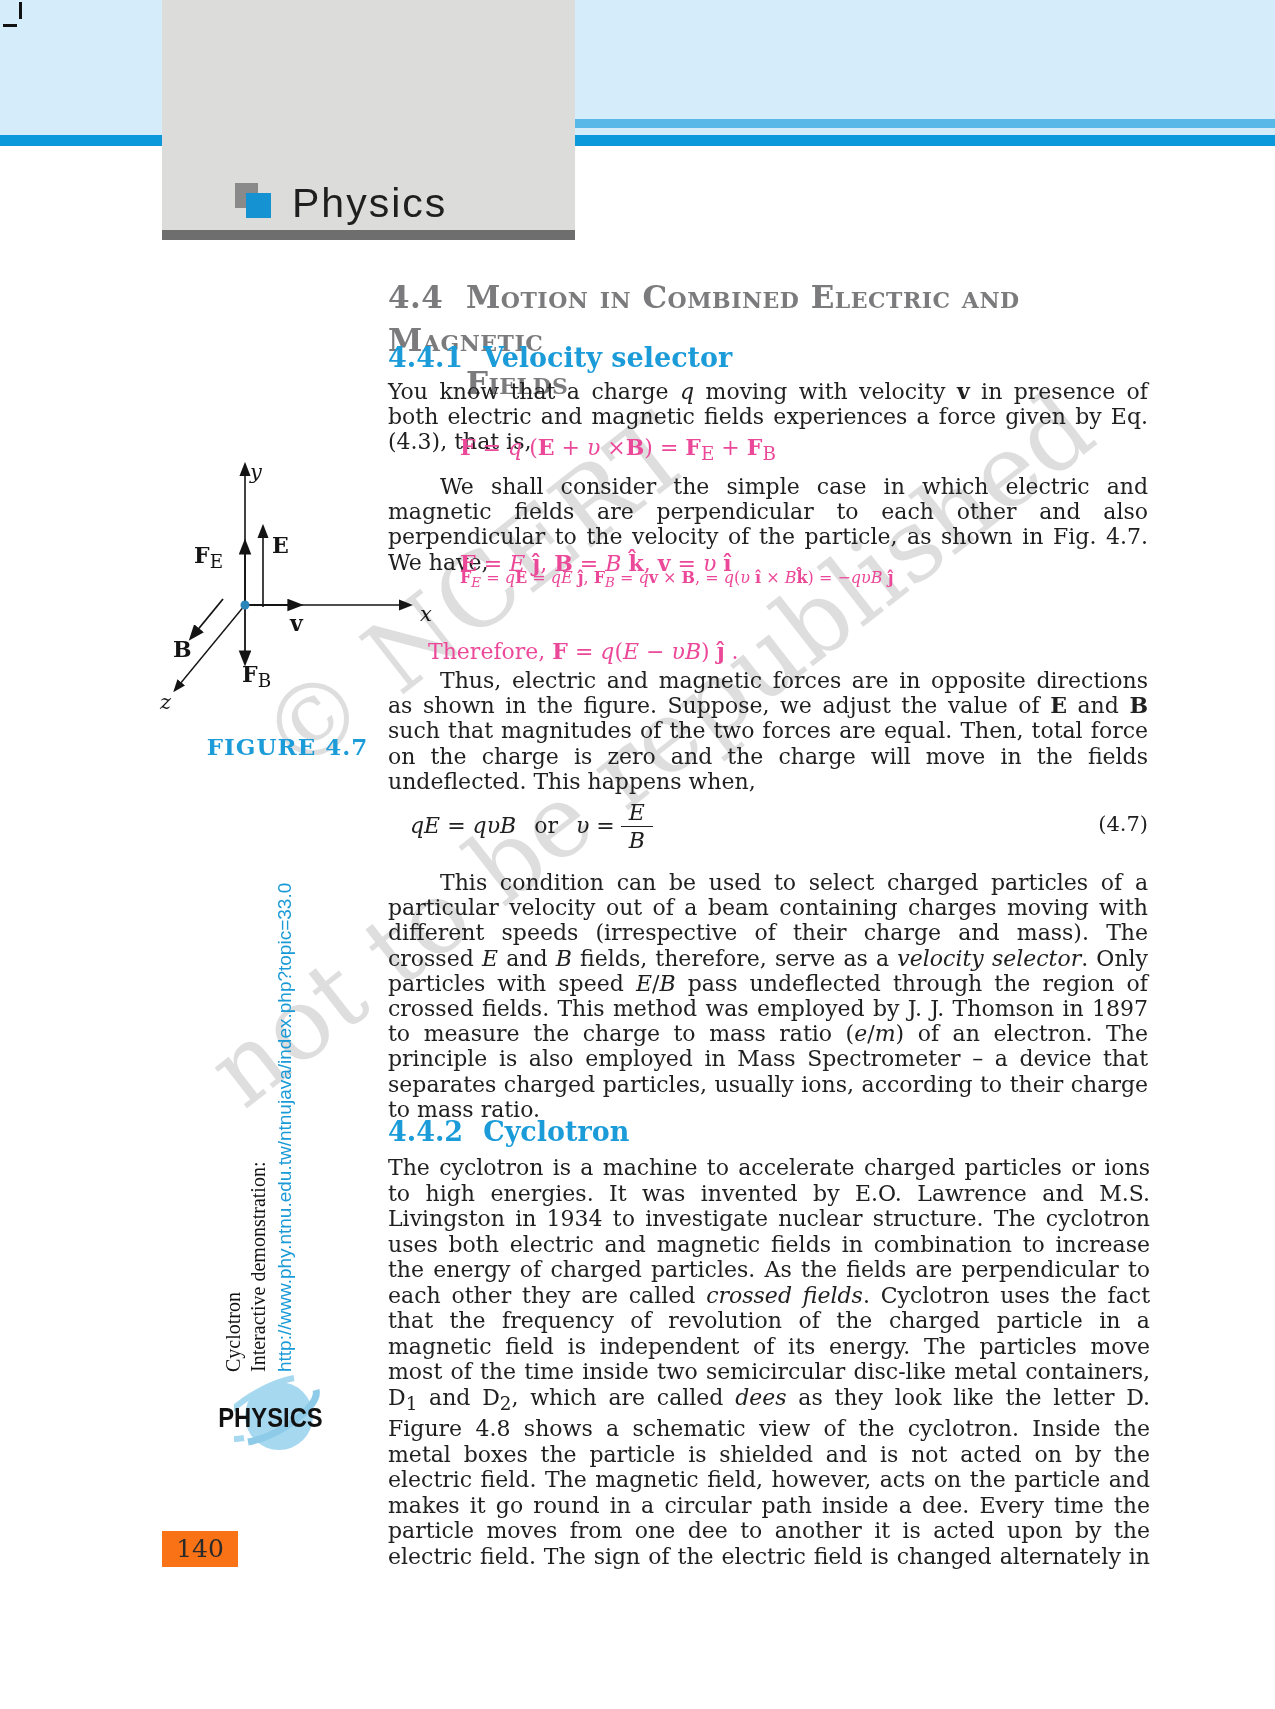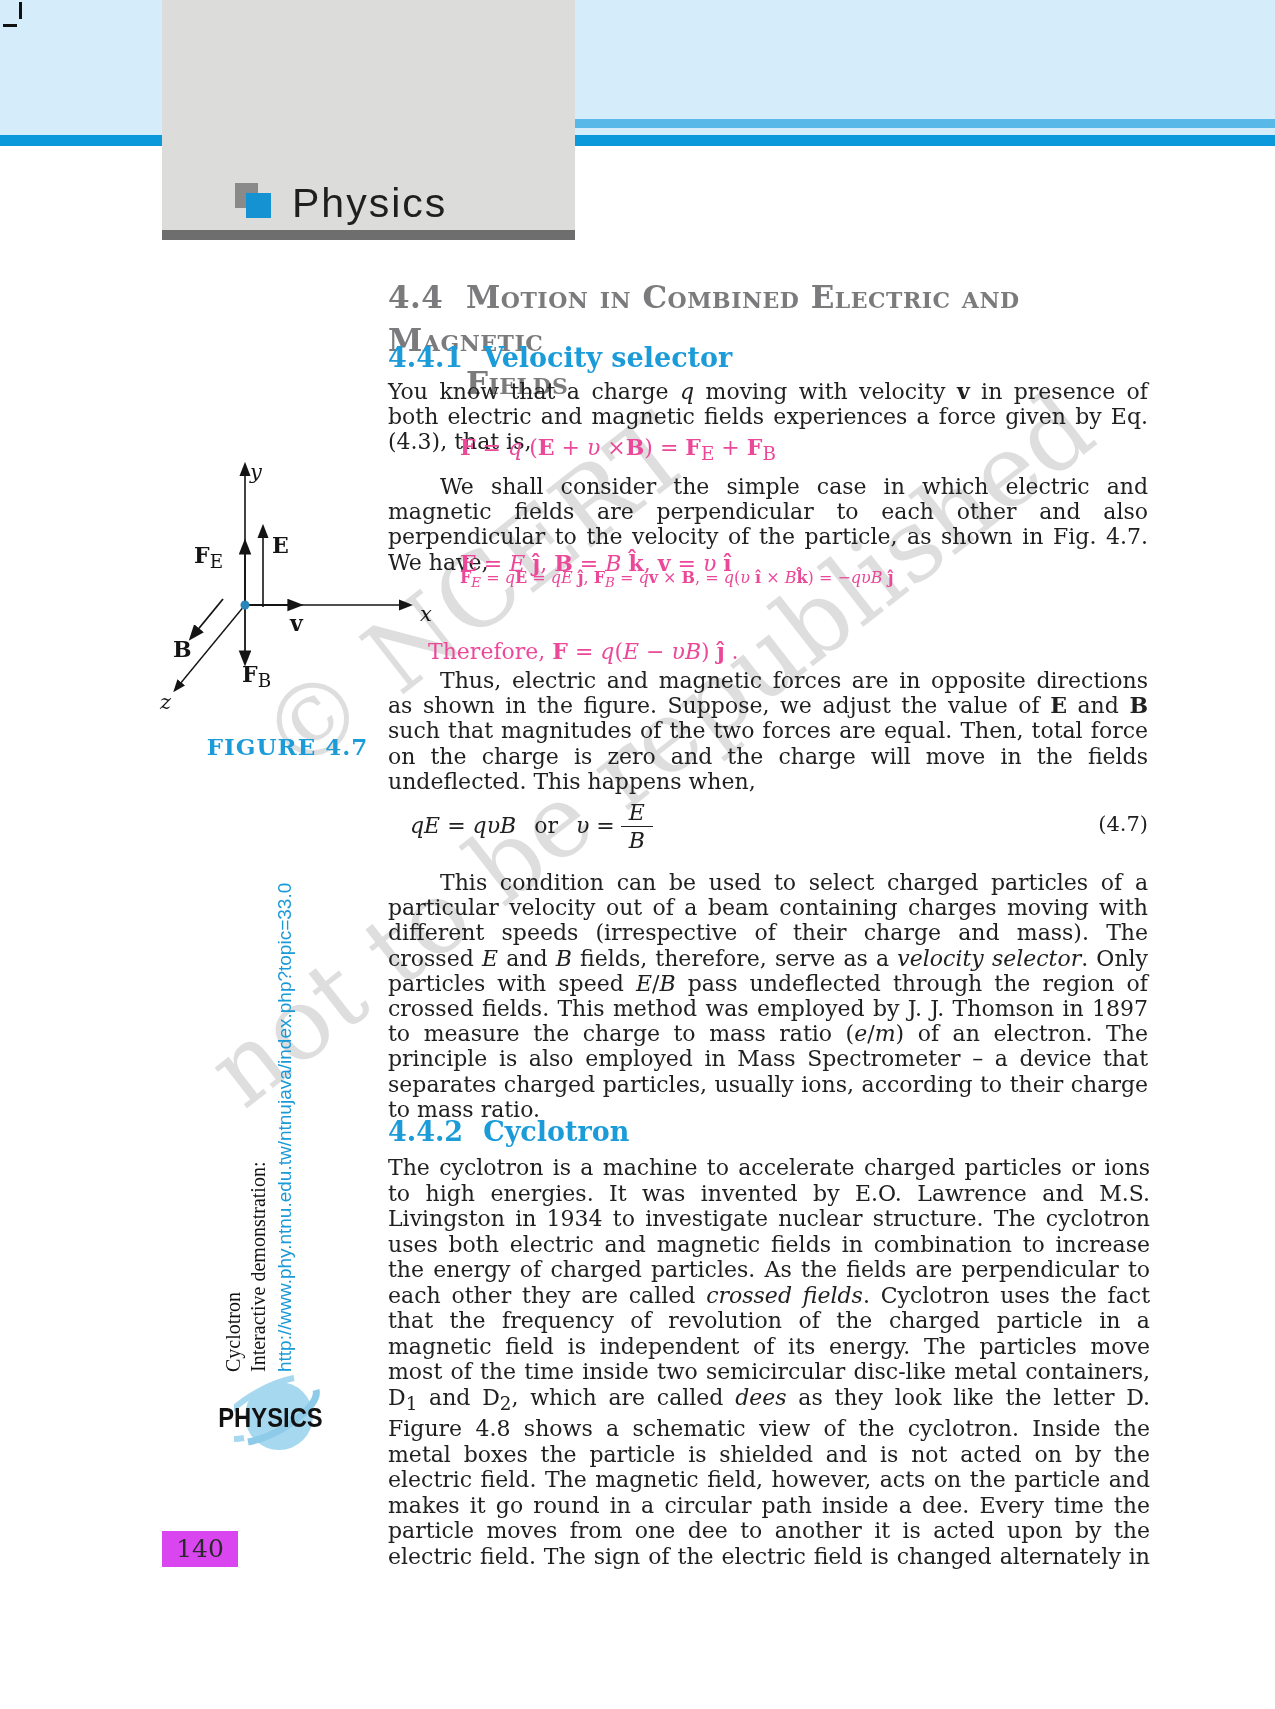--- a/index.html
+++ b/index.html
@@ -62,21 +62,21 @@
 
   
   .vtext{position:absolute;transform:rotate(-90deg);transform-origin:0 0;white-space:nowrap;}
   .v-cyc{left:222px;top:1372px;font-family:"Liberation Serif",serif;font-size:20px;color:#111;}
   .v-int{left:247px;top:1372px;font-family:"Liberation Serif",serif;font-size:20px;color:#111;}
   .v-url{left:274px;top:1372px;font-family:"Liberation Sans",sans-serif;font-size:19px;color:#1a9ad6;}
   .logo-globe{position:absolute;left:234px;top:1368px;}
   .logo-text{position:absolute;left:210px;top:1402px;width:110px;text-align:center;
              font-family:"Liberation Sans",sans-serif;font-weight:bold;font-size:28px;
              letter-spacing:0px;color:#111;transform:scaleX(.85);}
-  .pagebox{position:absolute;left:162px;top:1531px;width:76px;height:36px;background:#d946ef;
+  .pagebox{position:absolute;left:162px;top:1531px;width:76px;height:36px;background:#f97316;
            text-align:center;line-height:36px;font-size:25px;color:#2a2a2a;}
   .footer{position:absolute;left:0;top:1649px;width:1275px;text-align:center;
           font-family:"Liberation Sans",sans-serif;font-size:21px;color:#111;}
 </style>
 </head>
 <body>
 
 <div class="page">
 
   <div class="band-light"></div>

